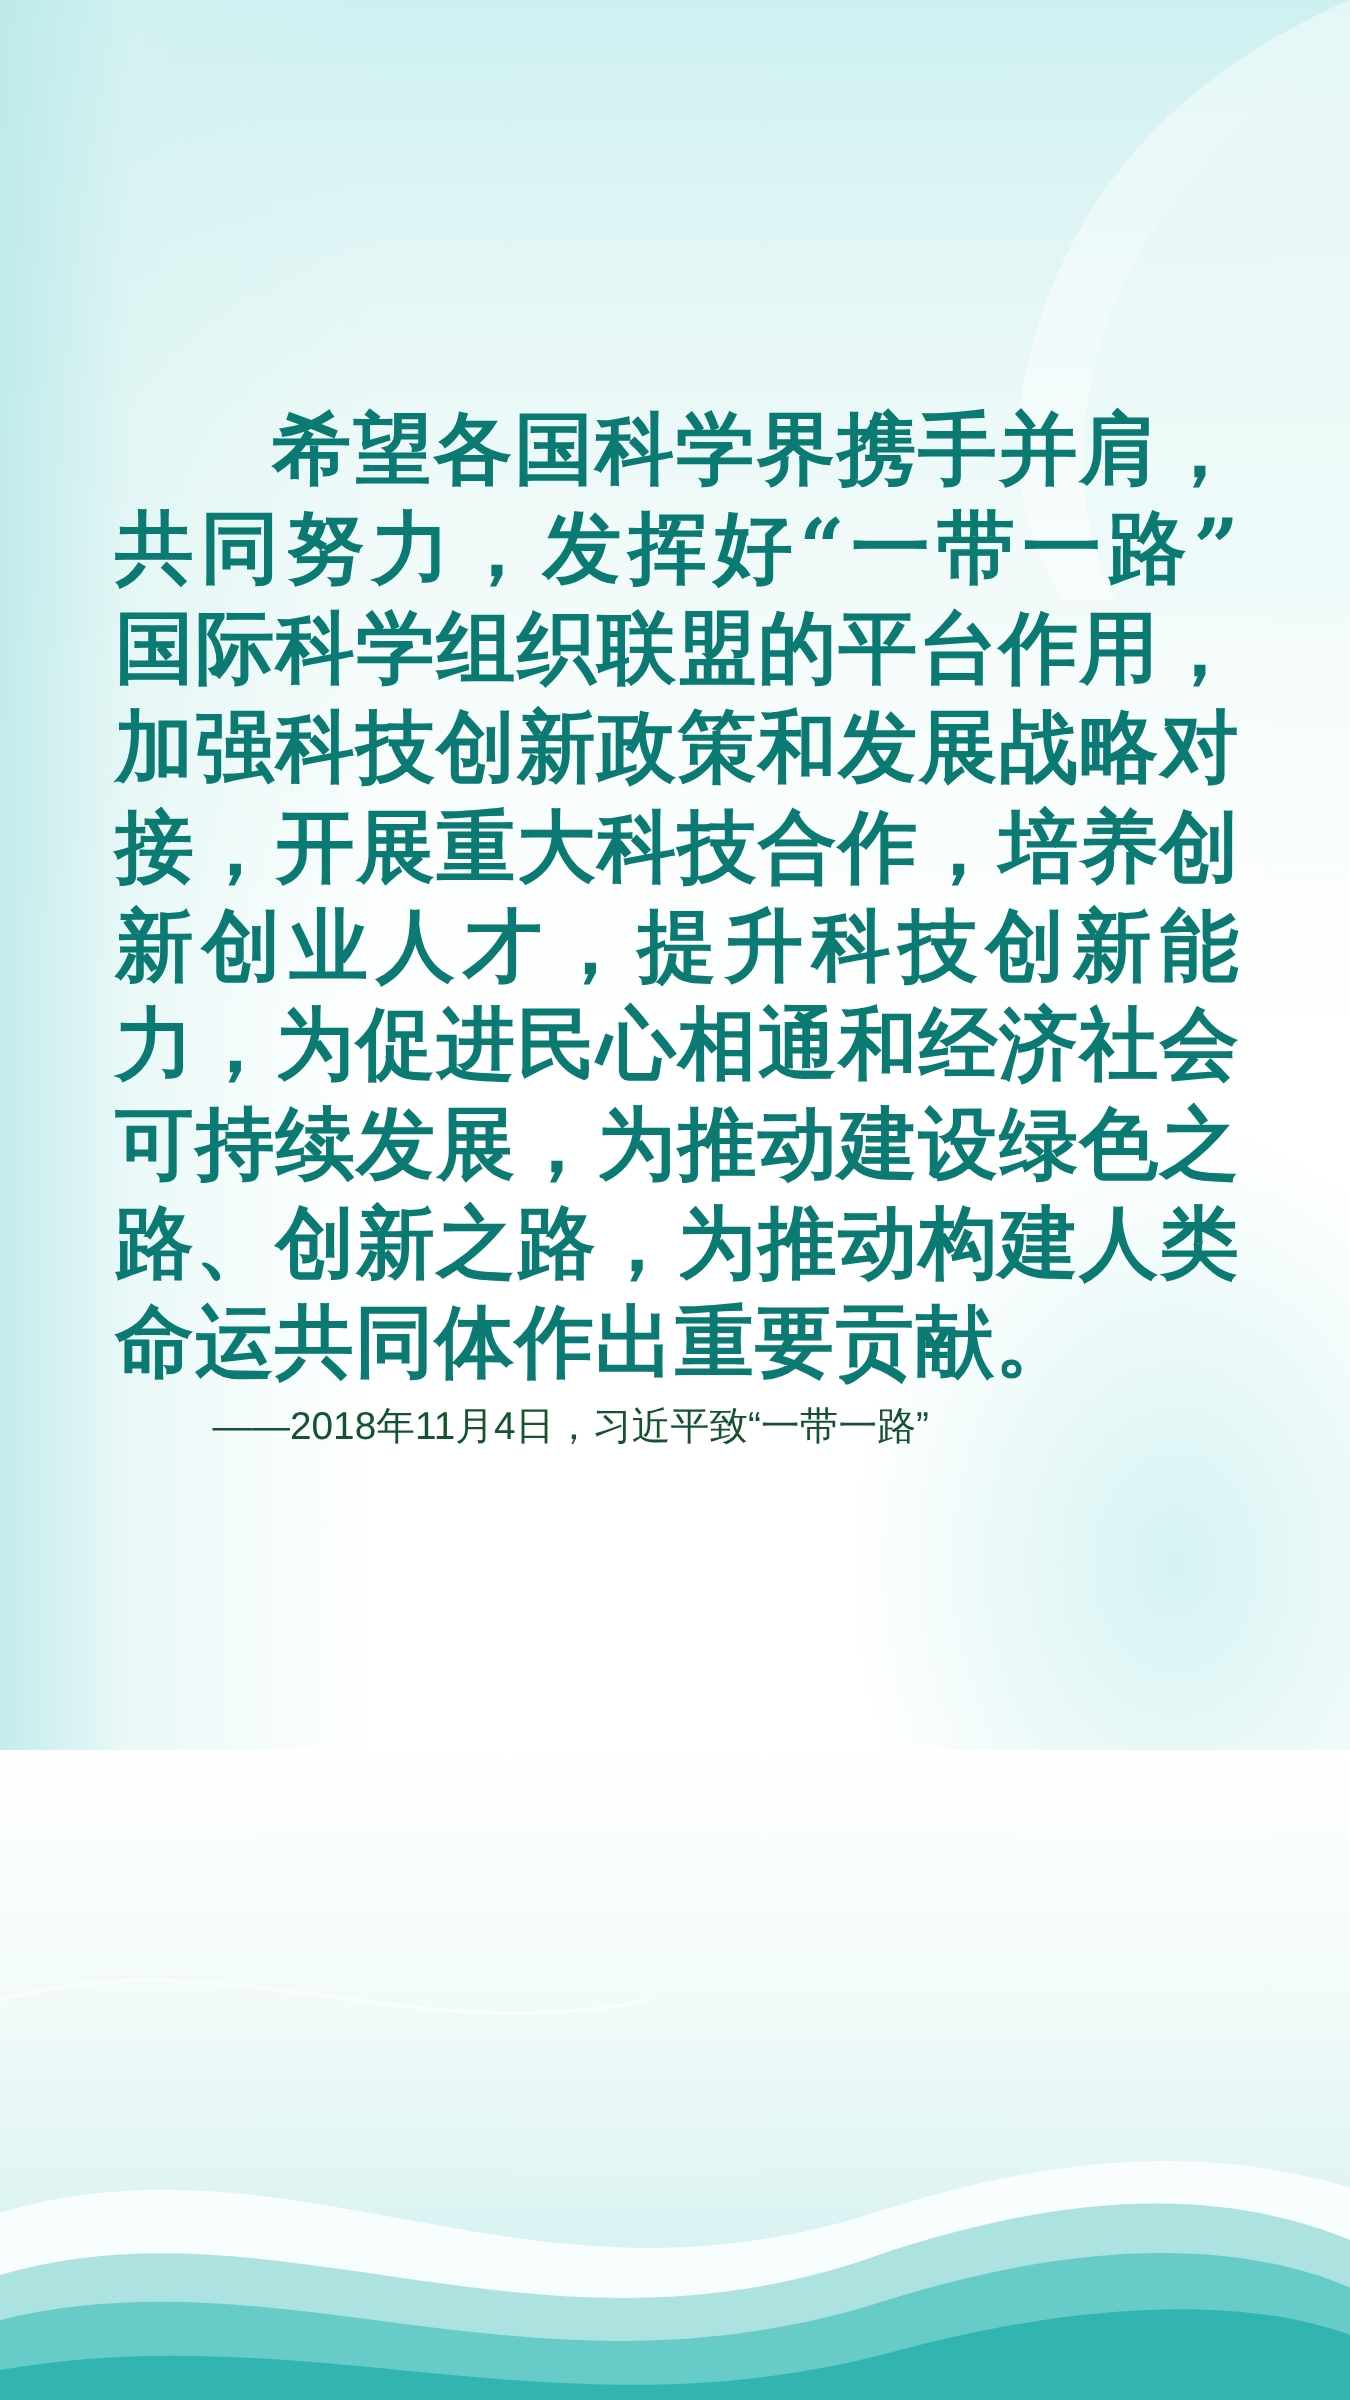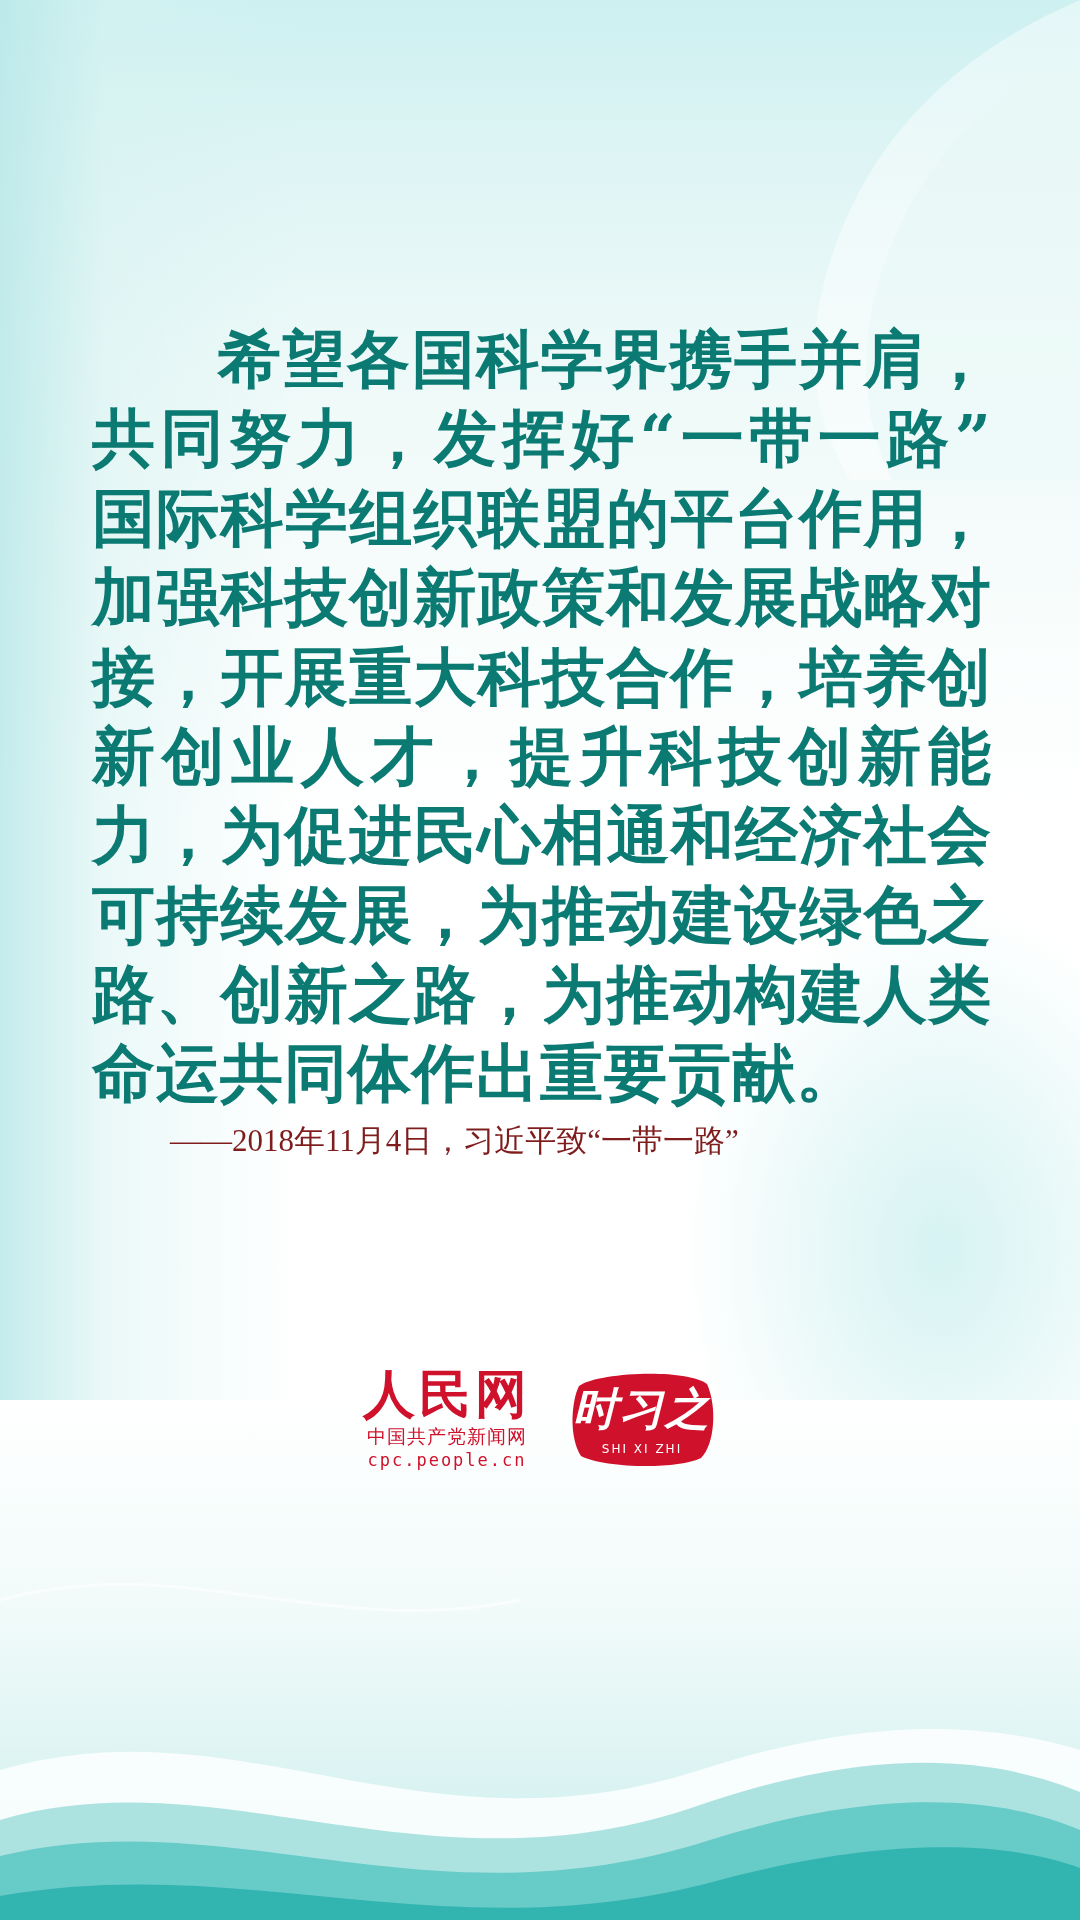--- a/index.html
+++ b/index.html
@@ -103,24 +103,24 @@
     text-align: justify;
     text-justify: inter-ideograph;
     text-indent: 2em;
   }
 
   .attribution {
     position: absolute;
     left: 108px;
     top: 1068px;
     width: 790px;
-    font-family: Liberation Serif, serif;
+    font-family: Liberation Sans, sans-serif;
     font-size: 31px;
     line-height: 1.62;
-    color: #7f1d1d;
+    color: #14532d;
     text-align: left;
   }
   .attribution .line-1 { padding-left: 62px; }
 
   
   .logos {
     position: absolute;
     left: 0;
     top: 1318px;
     width: 1080px;
@@ -214,32 +214,15 @@
   </svg>
 
   <div class="content">
 
     <div class="quote">希望各国科学界携手并肩，共同努力，发挥好“一带一路”国际科学组织联盟的平台作用，加强科技创新政策和发展战略对接，开展重大科技合作，培养创新创业人才，提升科技创新能力，为促进民心相通和经济社会可持续发展，为推动建设绿色之路、创新之路，为推动构建人类命运共同体作出重要贡献。</div>
 
     <div class="attribution">
       <div class="line-1">——2018年11月4日，习近平致“一带一路”</div>
     </div>
 
-    <div class="logos">
-
-      <div class="logo-people">
-        <div class="cn">人民网</div>
-        <div class="sub">中国共产党新闻网</div>
-        <div class="url">cpc.people.cn</div>
-      </div>
-
-      <div class="logo-shixizhi">
-        <svg class="brush" viewBox="0 0 150 104">
-          <path d="M12,20 C30,6 120,2 140,18 C150,40 148,78 134,92 C110,104 36,102 14,90 C2,72 4,36 12,20 Z" fill="#d0112b"></path>
-        </svg>
-        <div class="zh">时习之</div>
-        <div class="py">SHI XI ZHI</div>
-      </div>
-
-    </div>
 
   </div>
 </div>
 
 </body></html>

